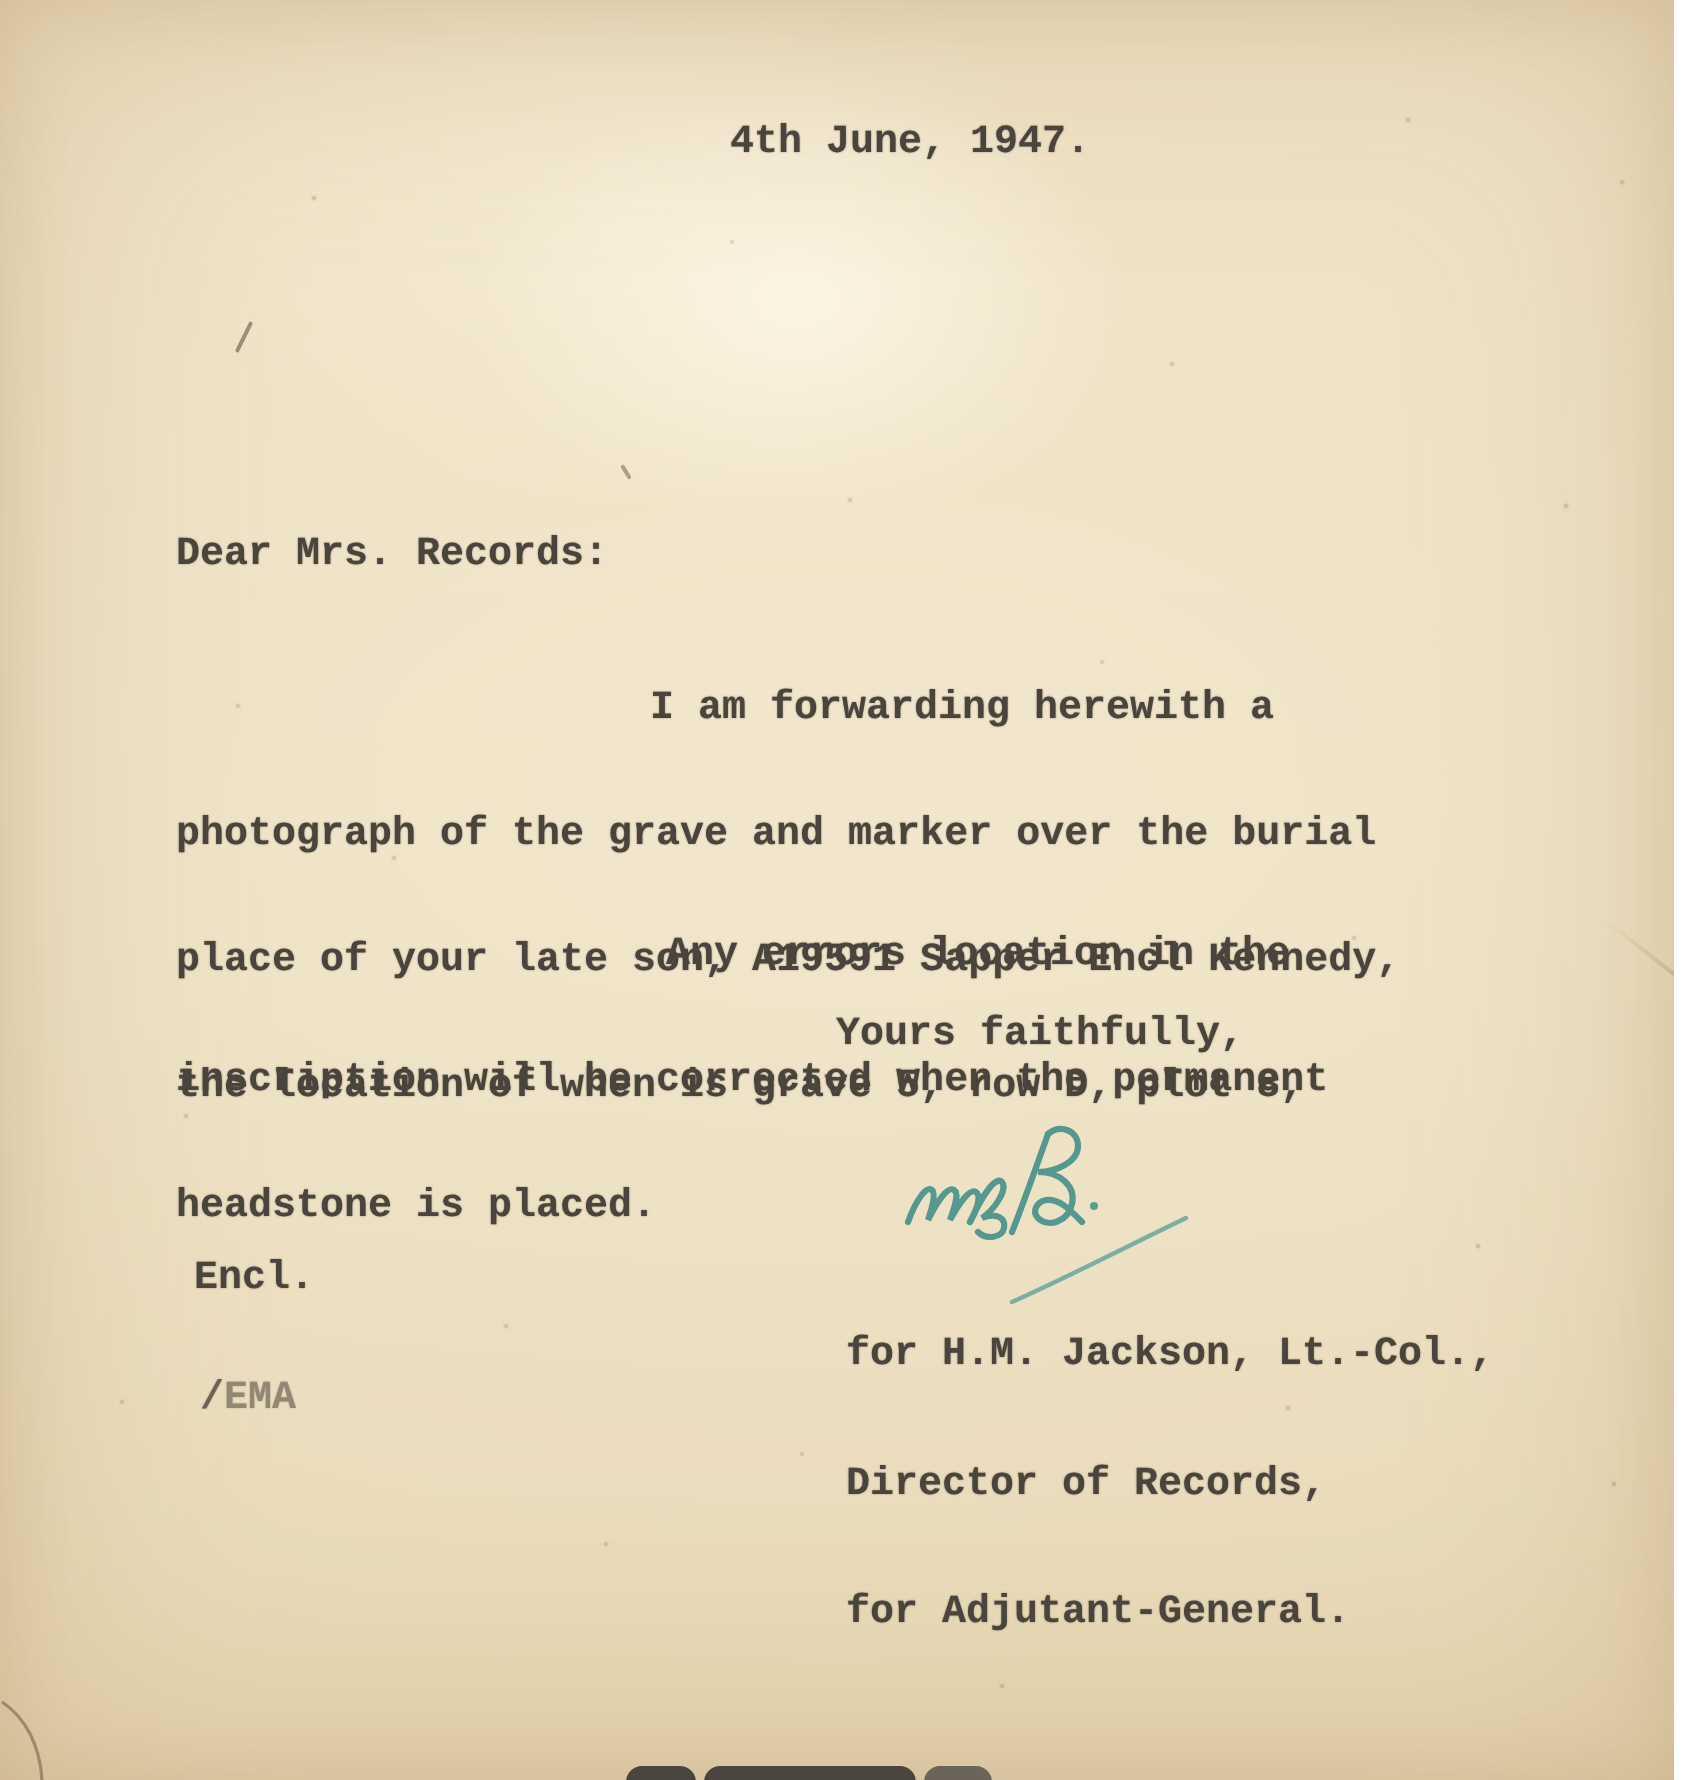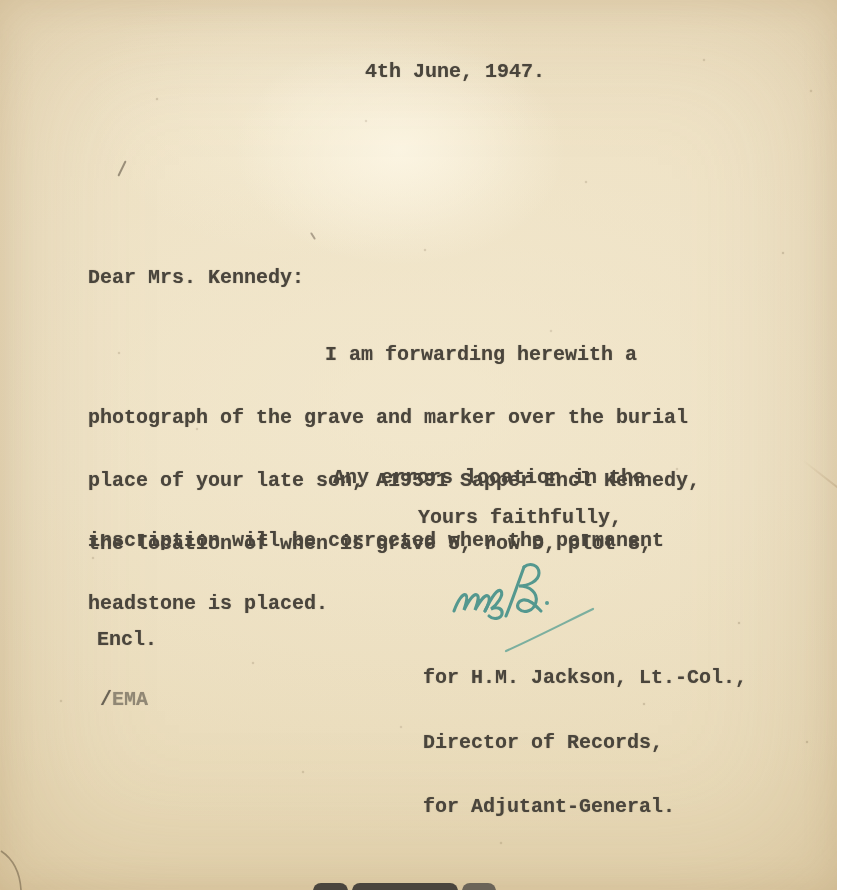--- a/index.html
+++ b/index.html
@@ -64,21 +64,21 @@
   <div class="stray-slash"></div>
   <div class="stray-comma"></div>
   <div class="crease-right"></div>
   <svg class="pencil-curve" width="30" height="47" viewBox="0 0 30 47">
     <path d="M1,8 C13,16 20,30 21,47" fill="none" stroke="rgba(96,82,60,.5)" stroke-width="1.6"></path>
   </svg>
 
   <div class="txt" style="left:365px;top:61px;">4th June, 1947.</div>
 
 
-  <div class="txt" style="left:88px;top:267px;">Dear Mrs. Kennedy:</div>
+  <div class="txt" style="left:88px;top:267px;">Dear Mrs. Records:</div>
 
   <div class="txt" style="left:88px;top:302px;">
     <div class="line indent1">I am forwarding herewith a</div>
     <div class="line">photograph of the grave and marker over the burial</div>
     <div class="line">place of your late son, A19591 Sapper Encl Kennedy,</div>
     <div class="line">the location of when is grave 5, row D, plot 8,</div>
   </div>
 
   <div class="txt" style="left:88px;top:425px;">
     <div class="line indent2">Any errors location in the</div>

